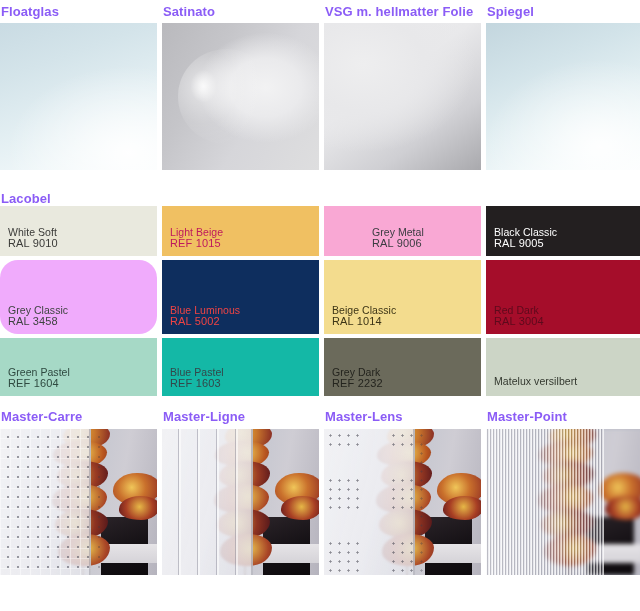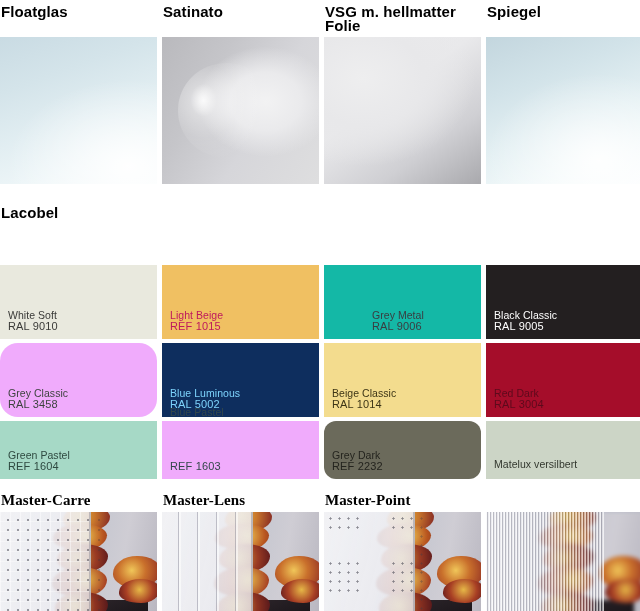--- a/index.html
+++ b/index.html
@@ -13,25 +13,25 @@
   }
   .page{position:relative;width:640px;height:611px;}
 
   
   .row4{
     display:grid;
     grid-template-columns:157px 157px 157px 157px;
     column-gap:5px;
   }
   .section-title{
-    font-size:15px;
+    font-size:13px;
     font-weight:bold;
     letter-spacing:0.1px;
     line-height:14px;
-    color:#000000;
+    color:#8b5cf6;
   }
 
   
   .glass-head{padding:5px 0 4px 1px;}
   .glass-row{height:147px;}
   .glass-cell{position:relative;height:147px;overflow:hidden;}
 
   .g-float{
     background:
       radial-gradient(125% 95% at 82% 88%, rgba(255,255,255,.95) 0%, rgba(255,255,255,.45) 32%, rgba(255,255,255,0) 62%),
@@ -63,37 +63,37 @@
   .lacobel-head{padding:22px 0 0 1px;}
   .lac-row{margin-bottom:4px;}
   .lac-cell{
     position:relative;
     box-sizing:border-box;
     padding:0 0 8px 8px;
     display:flex;
     flex-direction:column;
     justify-content:flex-end;
   }
-  .lac-r1 .lac-cell{height:74px;margin-top:45px;}
+  .lac-r1 .lac-cell{height:50px;}
   .lac-r2 .lac-cell{height:74px;}
   .lac-r3 .lac-cell{height:58px;}
   .lac-name{
     font-size:10.5px;
     line-height:12px;
     letter-spacing:.05px;
     margin-bottom:1px;
   }
   .lac-code{
     font-size:11px;
     line-height:9px;
     letter-spacing:.15px;
   }
 
   
-  .master-head{padding:10px 0 5px 1px;font-family:Liberation Serif, serif;}
+  .master-head{padding:10px 0 5px 1px;}
   .master-row{height:146px;}
   .m-cell{position:relative;height:146px;overflow:hidden;background:#b9bcc8;}
 
   
   .photo{
     position:absolute;inset:0;
     background:
       
       linear-gradient(to top, rgba(20,18,22,0) 0, rgba(20,18,22,0) 58%, rgba(20,18,22,0) 100%),
       linear-gradient(90deg,#b6bac6 0%,#bfc2cd 52%,#c7c6cd 70%,#b9b7c0 100%);
@@ -231,70 +231,71 @@
 
   <div class="row4 lac-row lac-r1">
     <div class="lac-cell" style="background: rgb(233, 233, 222); color: rgb(58, 58, 56);">
       <div class="lac-name">White Soft</div>
       <div class="lac-code">RAL 9010</div>
     </div>
     <div class="lac-cell" style="background: rgb(240, 192, 98); color: #be185d;">
       <div class="lac-name">Light Beige</div>
       <div class="lac-code">REF 1015</div>
     </div>
-    <div class="lac-cell" style="background: #14b8a6; color: rgb(58, 60, 64); padding-left: 48px;">
+    <div class="lac-cell" style="background: #f9a8d4; color: rgb(58, 60, 64); padding-left: 48px;">
       <div class="lac-name">Grey Metal</div>
       <div class="lac-code">RAL 9006</div>
     </div>
     <div class="lac-cell" style="background: rgb(35, 31, 32); color: rgb(255, 255, 255);">
       <div class="lac-name">Black Classic</div>
       <div class="lac-code">RAL 9005</div>
     </div>
   </div>
 
   <div class="row4 lac-row lac-r2">
     <div class="lac-cell" style="background: #f0abfc; color: rgb(60, 67, 62); border-radius: 18px;">
       <div class="lac-name">Grey Classic</div>
       <div class="lac-code">RAL 3458</div>
     </div>
-    <div class="lac-cell" style="background: rgb(14, 46, 94); color: #7dd3fc;">
+    <div class="lac-cell" style="background: rgb(14, 46, 94); color: #ef4444;">
       <div class="lac-name">Blue Luminous</div>
       <div class="lac-code">RAL 5002</div>
     </div>
     <div class="lac-cell" style="background: rgb(243, 220, 142); color: rgb(61, 53, 22);">
       <div class="lac-name">Beige Classic</div>
       <div class="lac-code">RAL 1014</div>
     </div>
     <div class="lac-cell" style="background: rgb(165, 13, 42); color: rgb(93, 10, 28);">
       <div class="lac-name">Red Dark</div>
       <div class="lac-code">RAL 3004</div>
     </div>
   </div>
 
   <div class="row4 lac-row lac-r3">
     <div class="lac-cell" style="background: rgb(166, 217, 198); color: rgb(47, 74, 65);">
       <div class="lac-name">Green Pastel</div>
       <div class="lac-code">REF 1604</div>
     </div>
-    <div class="lac-cell" style="background: #f0abfc; color: rgb(51, 71, 74); gap: 43px;">
+    <div class="lac-cell" style="background: #14b8a6; color: rgb(51, 71, 74);">
       <div class="lac-name">Blue Pastel</div>
       <div class="lac-code">REF 1603</div>
     </div>
-    <div class="lac-cell" style="background: rgb(107, 106, 91); color: rgb(36, 36, 30); border-radius: 12px;">
+    <div class="lac-cell" style="background: rgb(107, 106, 91); color: rgb(36, 36, 30);">
       <div class="lac-name">Grey Dark</div>
       <div class="lac-code">REF 2232</div>
     </div>
     <div class="lac-cell" style="background: rgb(204, 213, 198); color: rgb(51, 56, 47);">
       <div class="lac-name">Matelux versilbert</div>
       <div class="lac-code"></div>
     </div>
   </div>
 
   <div class="row4 master-head">
     <div class="section-title">Master-Carre</div>
+    <div class="section-title">Master-Ligne</div>
     <div class="section-title">Master-Lens</div>
     <div class="section-title">Master-Point</div>
   </div>
 
   <div class="row4 master-row">
 
     <div class="m-cell">
       <div class="photo">
         <div class="wall"></div>
         <div class="vase"></div>

